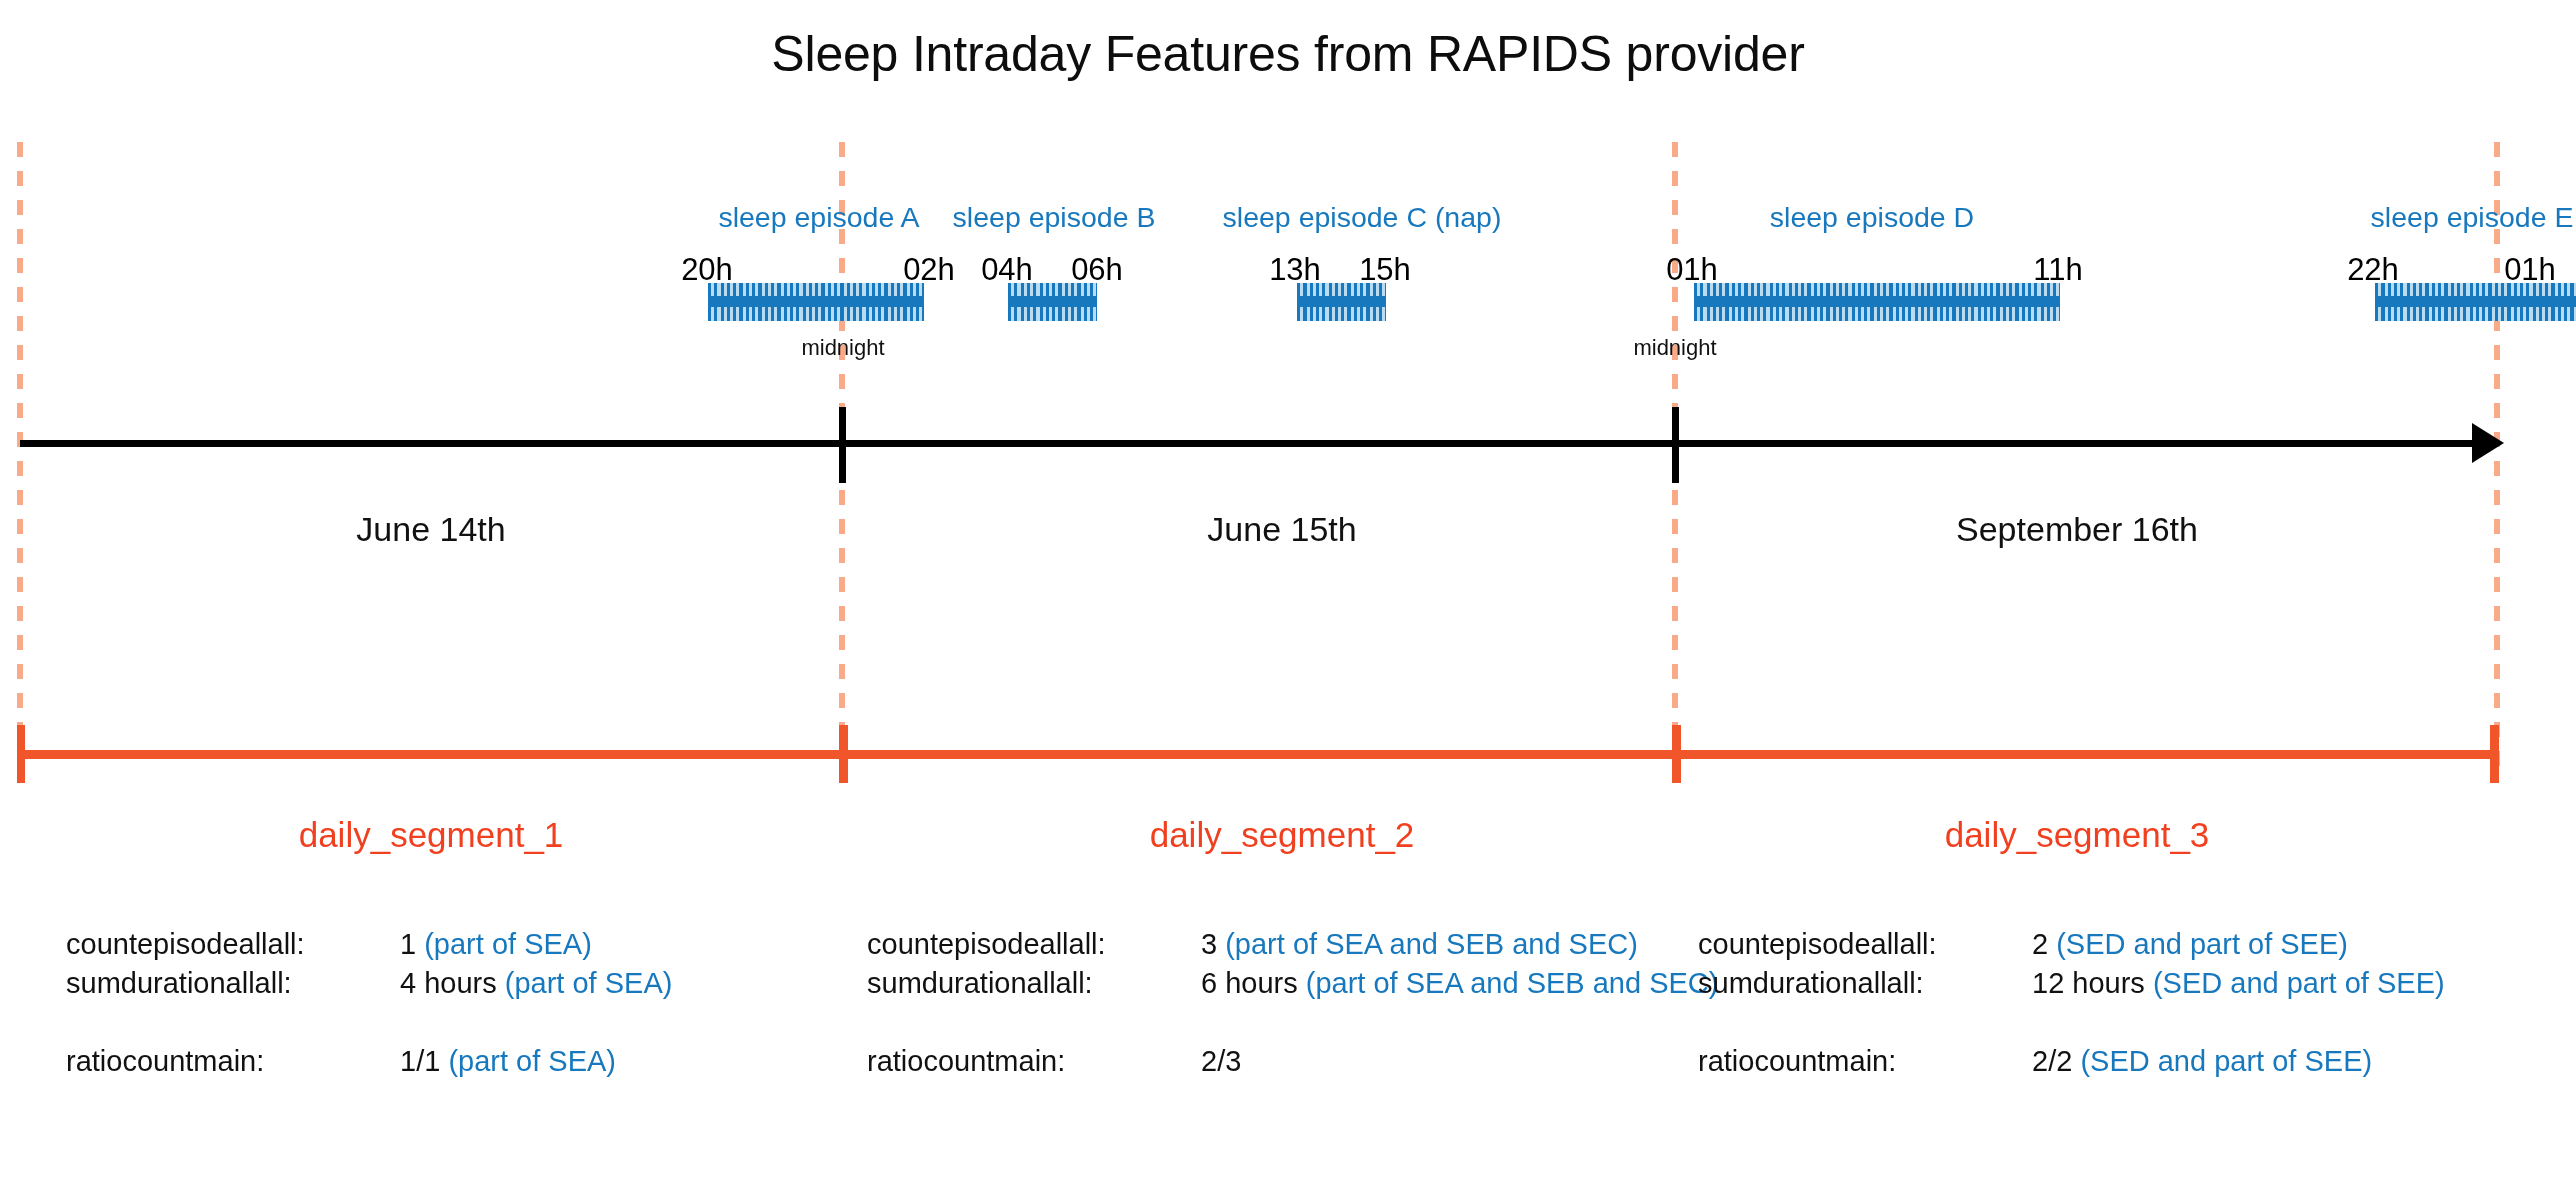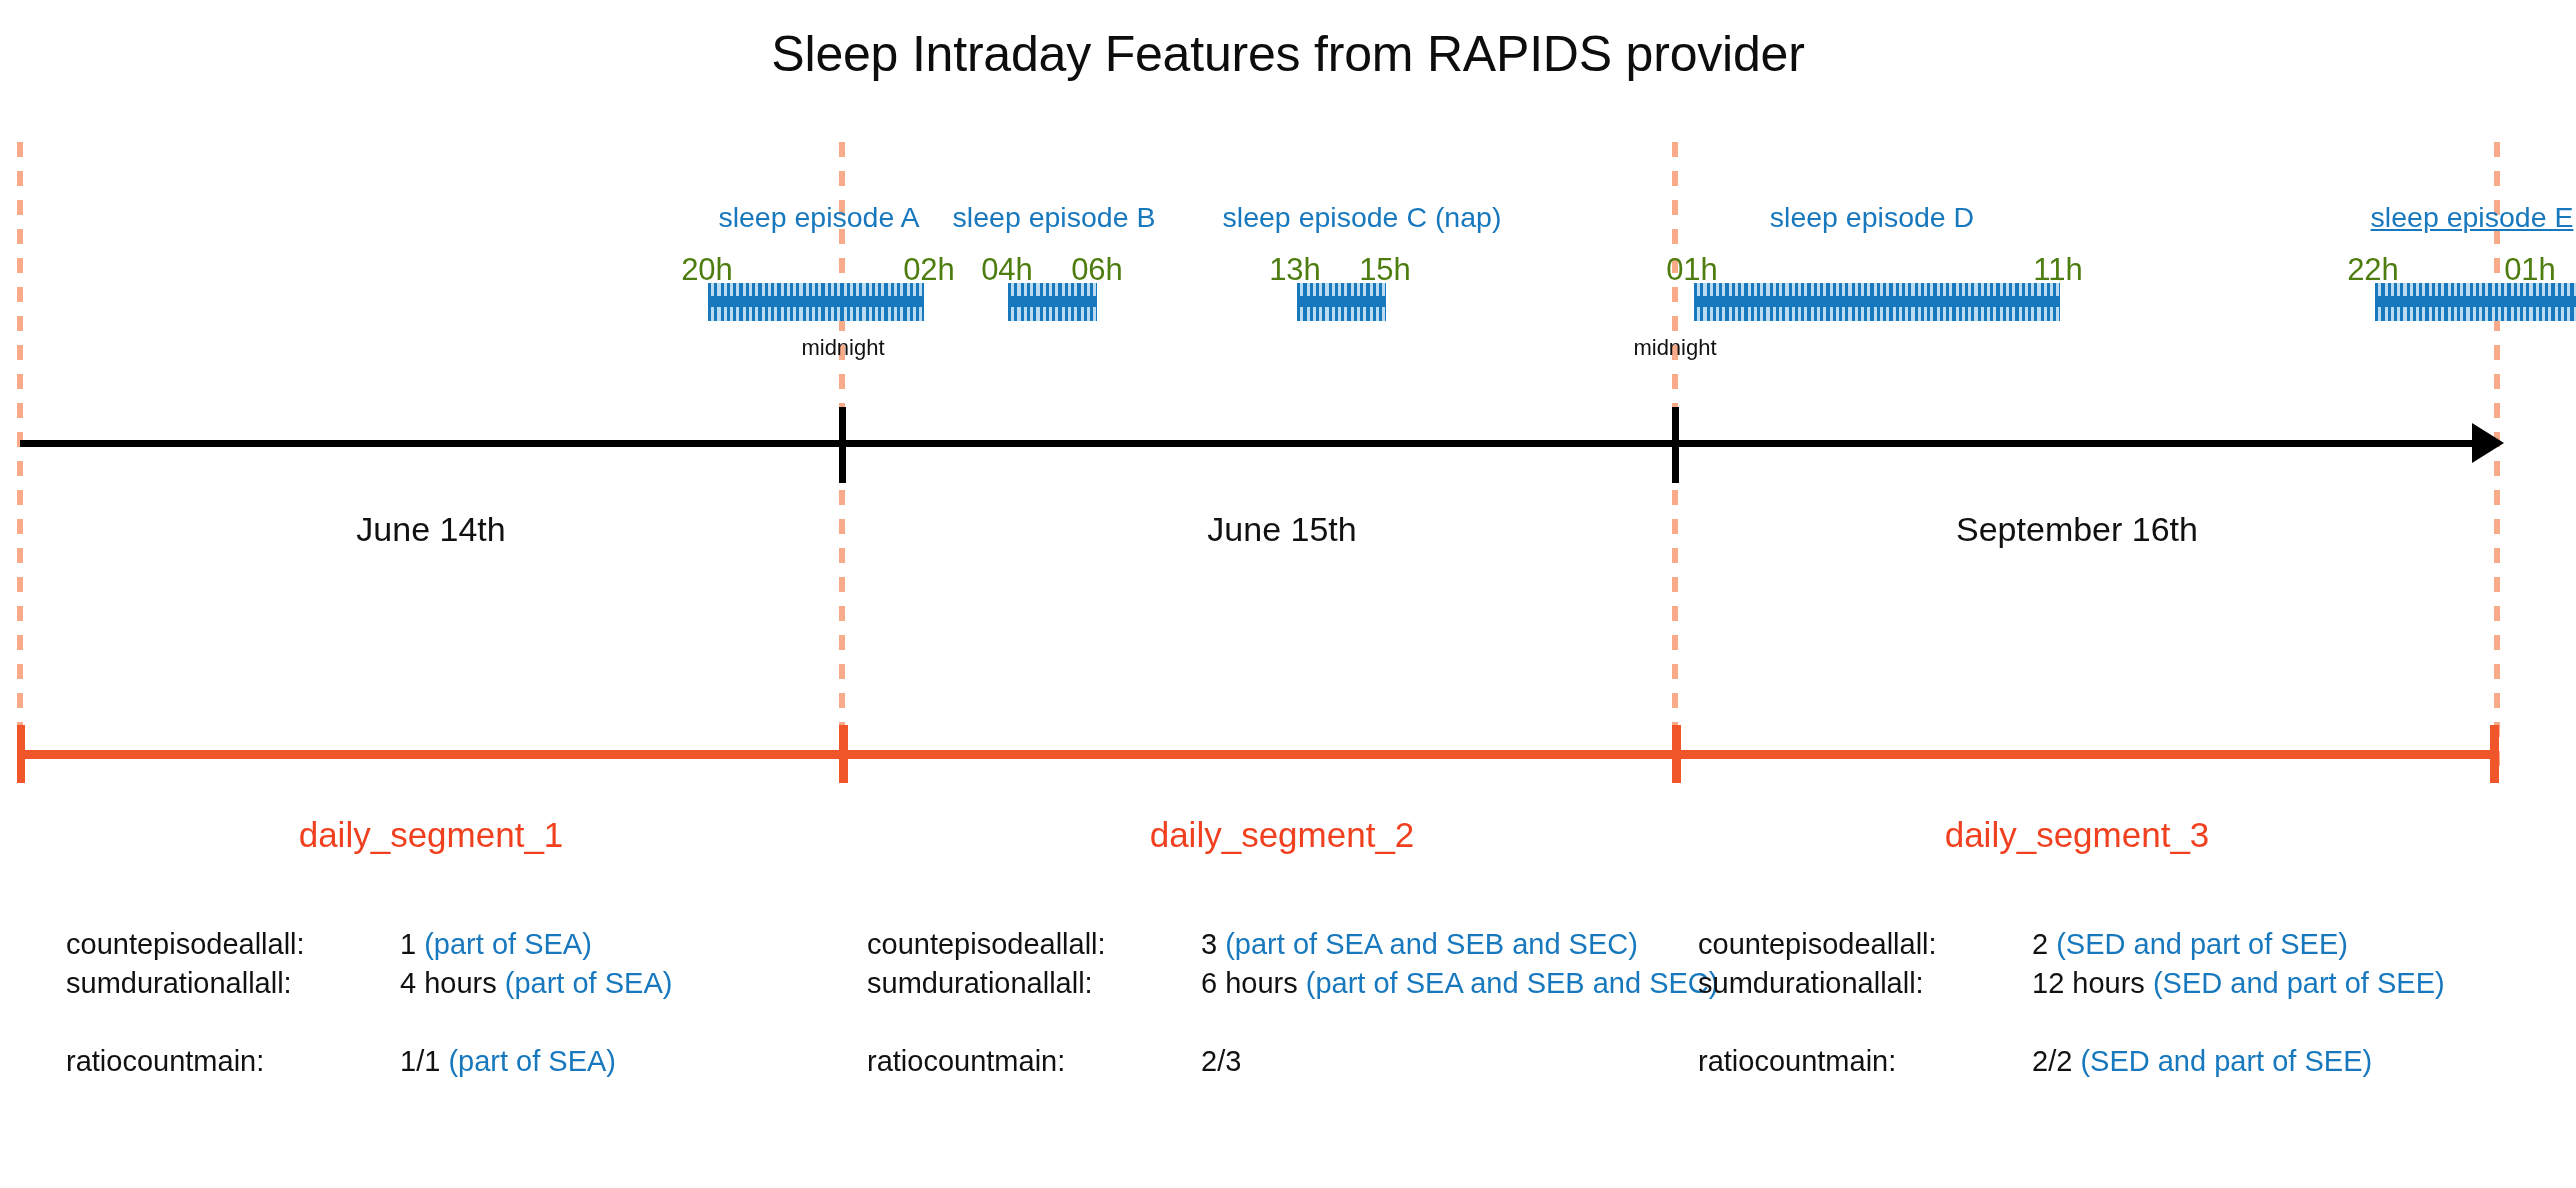--- a/index.html
+++ b/index.html
@@ -47,21 +47,21 @@
     position:absolute;top:488px;font-size:34px;color:#111;
     transform:translateX(-50%);white-space:nowrap;
   }
 
   
   .ep-name{
     position:absolute;font-size:28.5px;color:#1778BE;
     transform:translateX(-50%);white-space:nowrap;top:179px;
   }
   .ep-time{
-    position:absolute;font-size:31px;color:#4d7c0f;
+    position:absolute;font-size:31px;color:#000000;
     white-space:nowrap;top:230px;
   }
   .ep-time.l{transform:translateX(-50%);}
   .ep-time.r{transform:translateX(-50%);}
   .ep-bar{
     position:absolute;top:261px;height:38px;
     background:
       linear-gradient(to bottom,
         transparent 0px, transparent 13.4px,
         #1778BE 13.4px, #1778BE 24.5px,
@@ -126,21 +126,21 @@
   <div class="ep-name" style="left:1362px;">sleep episode C (nap)</div>
   <div class="ep-time l" style="left:1295px;">13h</div>
   <div class="ep-time r" style="left:1385px;">15h</div>
   <div class="ep-bar" style="left:1297px;width:89px;"></div>
 
   <div class="ep-name" style="left:1872px;">sleep episode D</div>
   <div class="ep-time l" style="left:1692px;">01h</div>
   <div class="ep-time r" style="left:2058px;">11h</div>
   <div class="ep-bar" style="left:1694px;width:366px;"></div>
 
-  <div class="ep-name" style="left:2472px;text-decoration:underline;">sleep episode E</div>
+  <div class="ep-name" style="left:2472px;">sleep episode E</div>
   <div class="ep-time l" style="left:2373px;">22h</div>
   <div class="ep-time r" style="left:2530px;">01h</div>
   <div class="ep-bar" style="left:2375px;width:201px;"></div>
 
   <div class="midnight-label" style="left:843px;">midnight</div>
   <div class="midnight-label" style="left:1675px;">midnight</div>
 
   <div class="axis" style="width:2464px;"></div>
   <div class="arrow-head" style="left:2472px;"></div>
   <div class="tick" style="left:839px;"></div>

